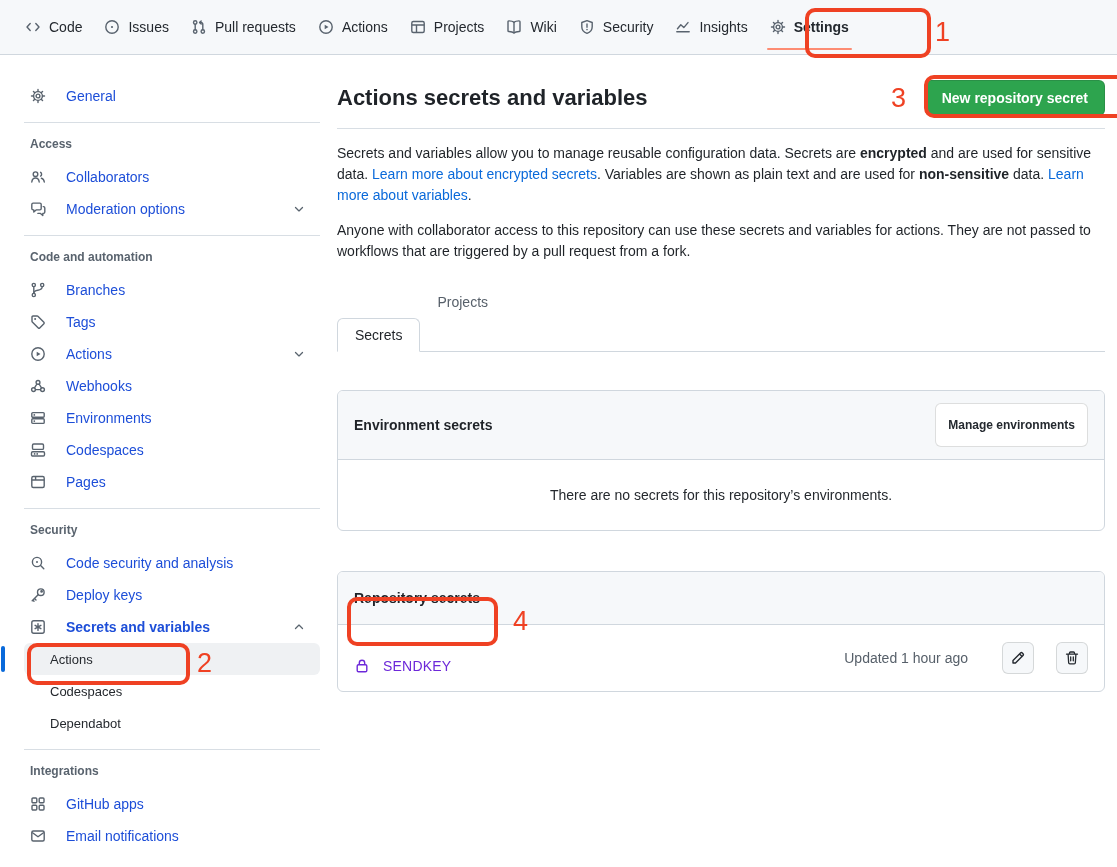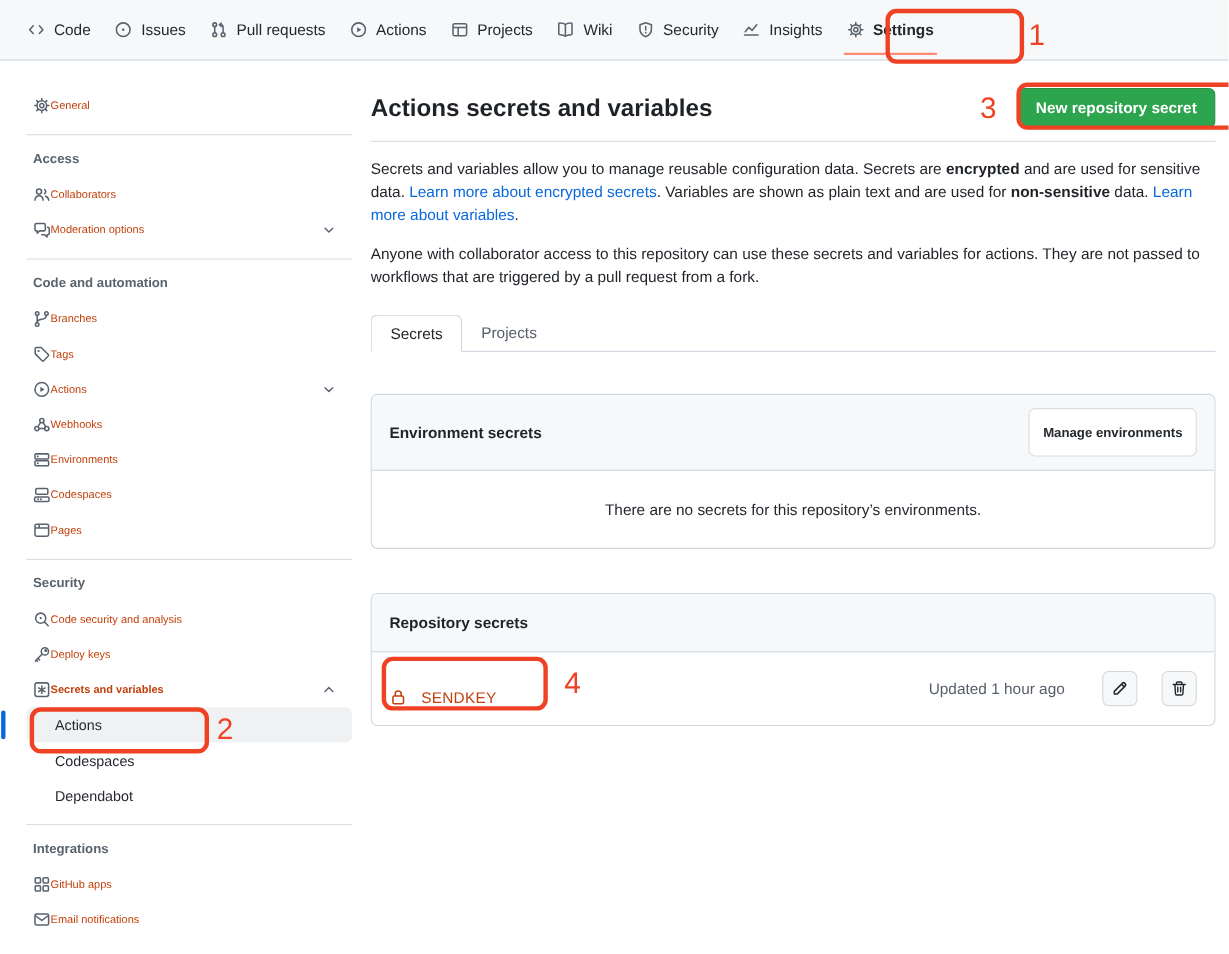--- a/index.html
+++ b/index.html
@@ -23,22 +23,22 @@
   .nav-item{position:relative;height:55px;display:flex;align-items:center;gap:8px;
             padding:0 9px;font-size:14px;color:#24292f;cursor:pointer;}
   .nav-item .ic{color:#59636e;}
   .nav-item.active{font-weight:700;}
   .nav-underline{position:absolute;left:6px;right:6px;bottom:5px;height:2px;
                  background:var(--tab-underline);border-radius:2px;}
 
   
   .sidebar{position:absolute;left:0;top:56px;width:337px;box-sizing:border-box;
            padding:24px 17px 0 24px;}
-  .side-item{height:32px;display:flex;align-items:center;gap:0;padding-left:6px;
-             font-size:10px;color:#c2410c;border-radius:6px;cursor:pointer;}
+  .side-item{height:32px;display:flex;align-items:center;gap:20px;padding-left:6px;
+             font-size:14px;color:#1d4ed8;border-radius:6px;cursor:pointer;}
   .side-item .ic{color:#59636e;}
   .side-item .chev{margin-left:auto;margin-right:14px;color:#59636e;}
   .side-item.bold{font-weight:700;}
   .side-divider{border-top:1px solid #d8dee4;margin:10px 0;}
   .side-header{font-size:12px;font-weight:700;color:#59636e;padding-left:6px;
                margin:14px 0 10px;}
   .side-sub{position:relative;height:32px;display:flex;align-items:center;
             padding-left:26px;font-size:13px;color:#25292e;border-radius:6px;cursor:pointer;}
   .side-sub.selected{background:#eff1f3;}
   .sel-bar{position:absolute;left:-23px;top:3px;bottom:3px;width:4px;
@@ -52,36 +52,36 @@
              border:1px solid rgba(27,31,36,0.15);border-radius:6px;height:36px;
              padding:0 16px;cursor:pointer;font-family:inherit;}
   .title-hr{border:none;border-top:1px solid #d8dee4;margin:12px 0 0;}
   .desc{font-size:14px;line-height:21px;margin:14px 0 0;color:#1f2328;}
   .desc a{color:var(--link-blue);text-decoration:none;cursor:pointer;}
   .desc b{font-weight:700;}
 
   .tabbar{display:flex;margin-top:24px;border-bottom:1px solid #d0d7de;}
   .tab{padding:8px 17px;font-size:14px;color:#57606a;cursor:pointer;}
   .tab.active{background:#fff;border:1px solid #d0d7de;border-bottom:1px solid #fff;
-              border-radius:6px 6px 0 0;margin-bottom:-1px;color:#1f2328;}
+              border-radius:6px 6px 0 0;margin-bottom:-1px;color:#1f2328;margin-top:32px;}
 
   .card{border:1px solid #d0d7de;border-radius:6px;overflow:hidden;background:#fff;}
   .card.env{margin-top:38px;}
   .card.repo{margin-top:40px;}
   .card-head{background:#f6f8fa;border-bottom:1px solid #d0d7de;display:flex;
              justify-content:space-between;align-items:center;padding:12px 16px;min-height:28px;}
   .card-head .card-title{font-size:14px;font-weight:700;color:#1f2328;}
   .btn-light{background:#fff;color:#24292f;font-weight:600;font-size:12px;
              border:1px solid rgba(27,31,36,0.15);border-radius:6px;height:44px;
              padding:0 12px;cursor:pointer;font-family:inherit;}
   .card-empty{padding:27px 16px;text-align:center;font-size:14px;color:#25292e;}
 
   .secret-row{display:flex;justify-content:space-between;align-items:center;
               padding:17px 16px;}
-  .secret-left{display:flex;align-items:center;gap:13px;color:#c2410c;margin-top:16px;}
+  .secret-left{display:flex;align-items:center;gap:13px;color:#6d28d9;margin-top:16px;}
   .secret-name{font-size:14px;font-weight:500;letter-spacing:.2px;}
   .secret-right{display:flex;align-items:center;gap:22px;}
   .updated{font-size:14px;color:#57606a;margin-right:12px;}
   .icon-btn{width:32px;height:32px;background:#f6f8fa;border:1px solid rgba(27,31,36,0.15);
             border-radius:6px;display:flex;align-items:center;justify-content:center;
             color:#24292f;cursor:pointer;padding:0;}
 
   
   .ann-box{position:absolute;border:4px solid var(--annotation);border-radius:10px;
            pointer-events:none;}

